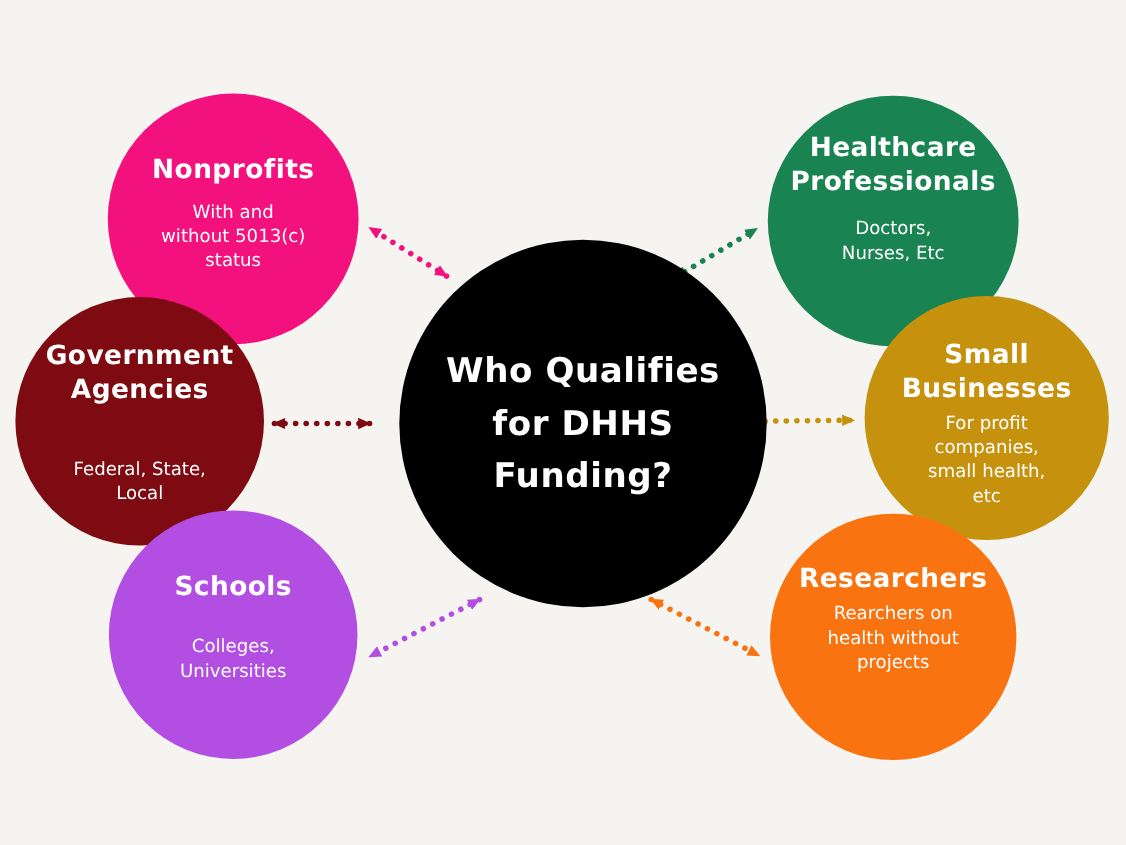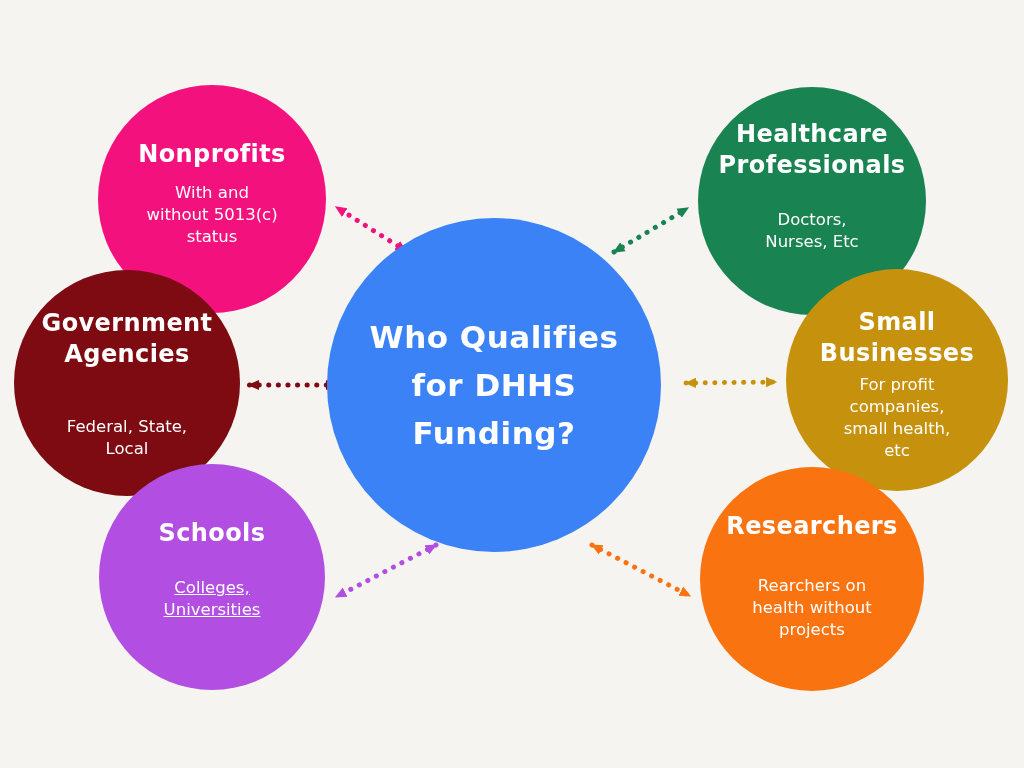--- a/index.html
+++ b/index.html
@@ -56,28 +56,28 @@
     font-weight: 700;
     letter-spacing: 0.5px;
     line-height: 1.55;
     white-space: pre-line;
     text-align: center;
   }
   
   .n-nonprofits   { padding-top: 54px; }
   .n-nonprofits .node-desc   { margin-top: 12px; }
   .n-healthcare   { padding-top: 32px; }
-  .n-healthcare .node-desc   { margin-top: 28px; }
+  .n-healthcare .node-desc   { margin-top: 16px; }
   .n-government   { padding-top: 38px; }
   .n-government .node-desc   { margin-top: 46px; }
   .n-smallbiz     { padding-top: 38px; align-items: center; }
   .n-smallbiz .node-desc     { margin-top: 5px; }
   .n-schools      { padding-top: 54px; }
-  .n-schools .node-desc      { margin-top: 28px; text-decoration: underline; }
-  .n-researchers  { padding-top: 44px; gap: 28px; }
+  .n-schools .node-desc      { margin-top: 28px; }
+  .n-researchers  { padding-top: 44px; }
   .n-researchers .node-desc  { margin-top: 5px; }
 </style>
 </head>
 <body>
 
 <div class="stage" style="background: rgb(246, 244, 241);">
 
   <svg class="connectors" width="1024" height="768" viewBox="0 0 1024 768">
     <defs>
       <marker id="arrow-0" viewBox="0 0 10 10" refX="8" refY="5" markerWidth="2.6" markerHeight="2.6" orient="auto-start-reverse">
@@ -106,21 +106,21 @@
 
     <line x1="336" y1="385" x2="249" y2="385" stroke-width="5" stroke-linecap="round" stroke-dasharray="0.1 9.5" marker-start="url(#arrow-2)" marker-end="url(#arrow-2)" stroke="#7d0b11"></line>
 
     <line x1="686" y1="383" x2="776" y2="382" stroke-width="5" stroke-linecap="round" stroke-dasharray="0.1 9.5" marker-start="url(#arrow-3)" marker-end="url(#arrow-3)" stroke="#c6920e"></line>
 
     <line x1="436" y1="545" x2="336" y2="597" stroke-width="5" stroke-linecap="round" stroke-dasharray="0.1 9.5" marker-start="url(#arrow-4)" marker-end="url(#arrow-4)" stroke="#b24ee2"></line>
 
     <line x1="592" y1="545" x2="690" y2="596" stroke-width="5" stroke-linecap="round" stroke-dasharray="0.1 9.5" marker-start="url(#arrow-5)" marker-end="url(#arrow-5)" stroke="#f97310"></line>
   </svg>
 
-  <div class="node center-node" style="left: 327px; top: 218px; width: 334px; height: 334px; background: #3b82f6;">
+  <div class="node center-node" style="left: 363px; top: 218px; width: 334px; height: 334px; background: #000000;">
     <div class="center-title">Who Qualifies
 for DHHS
 Funding?</div>
   </div>
 
   <div class="node n-nonprofits" style="left: 98px; top: 85px; width: 228px; height: 228px; background: rgb(243, 18, 125);">
     <div class="node-title">Nonprofits</div>
     <div class="node-desc">With and
 without 5013(c)
 status</div>

